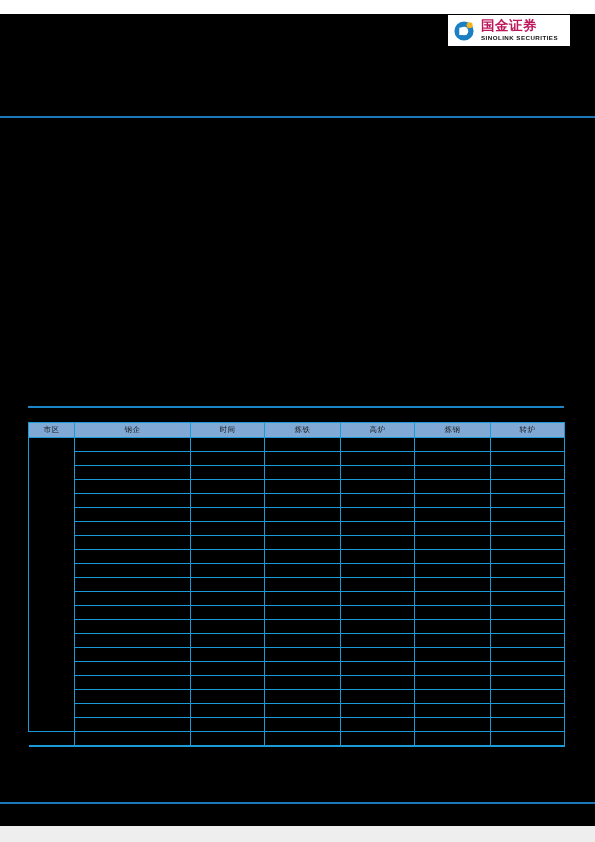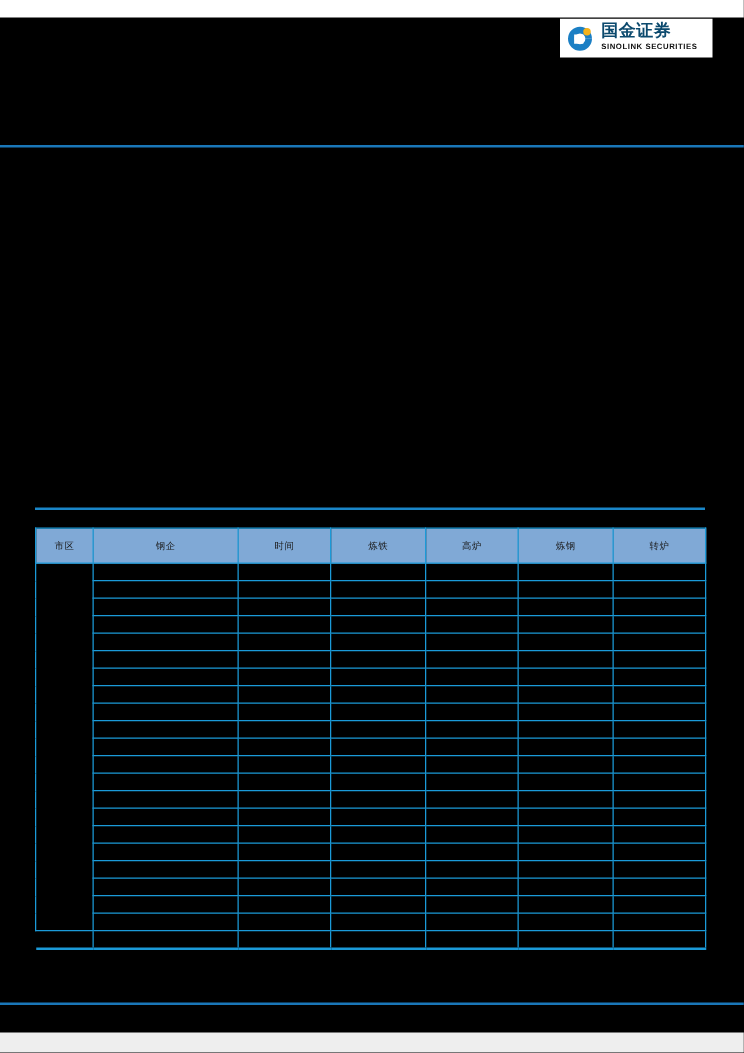--- a/index.html
+++ b/index.html
@@ -55,21 +55,21 @@
   .brand-text {
     display: flex;
     flex-direction: column;
     justify-content: center;
     line-height: 1;
   }
   .brand-cn {
     font-family: "DejaVu Sans", "Liberation Sans", sans-serif;
     font-size: 13.5px;
     font-weight: bold;
-    color: #0c4a6e;
+    color: #be185d;
     letter-spacing: 0.5px;
     white-space: nowrap;
   }
   .brand-en {
     font-family: "Liberation Sans", "DejaVu Sans", sans-serif;
     font-size: 6.2px;
     font-weight: bold;
     color: #111111;
     letter-spacing: 0.45px;
     margin-top: 2.5px;
@@ -115,21 +115,21 @@
     height: 14px;
     box-sizing: border-box;
   }
   table.data-table thead th {
     background: #80a9d6;
     color: #1a1a1a;
     font-family: "Liberation Serif", "DejaVu Serif", serif;
     font-size: 7.5px;
     font-weight: normal;
     text-align: center;
-    height: 28px;
+    height: 15px;
     letter-spacing: 0.5px;
   }
   table.data-table tbody td {
     background: #000000;
     color: #d8d8d8;
     font-size: 7px;
     text-align: center;
   }
   td.region-cell {
     border-left: none;

